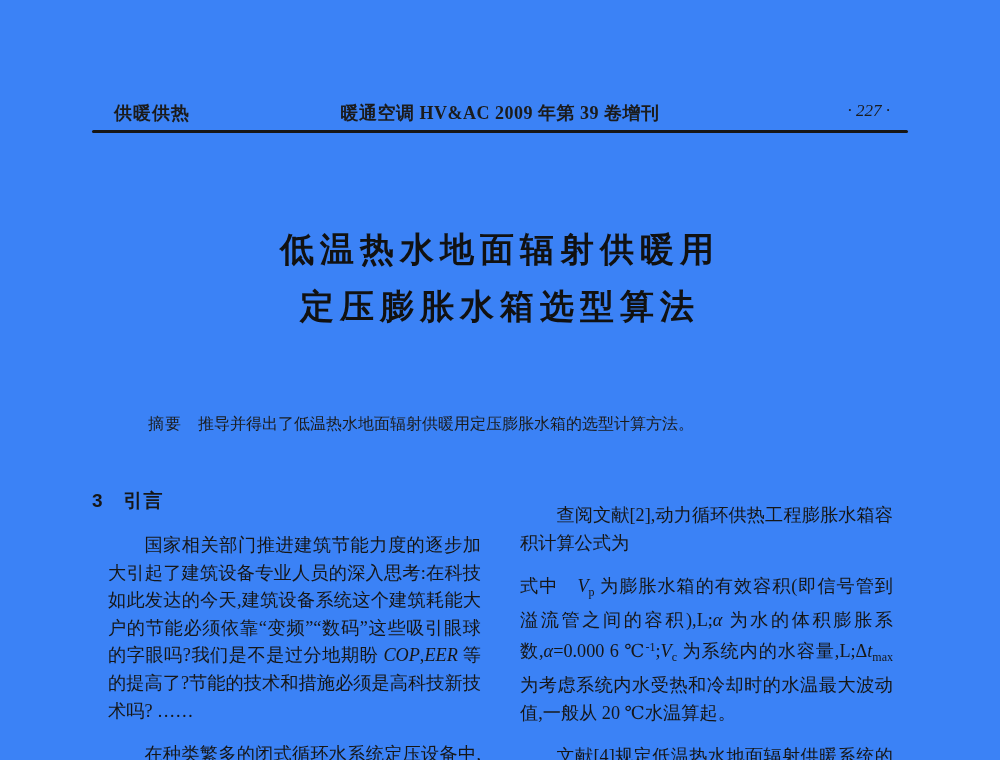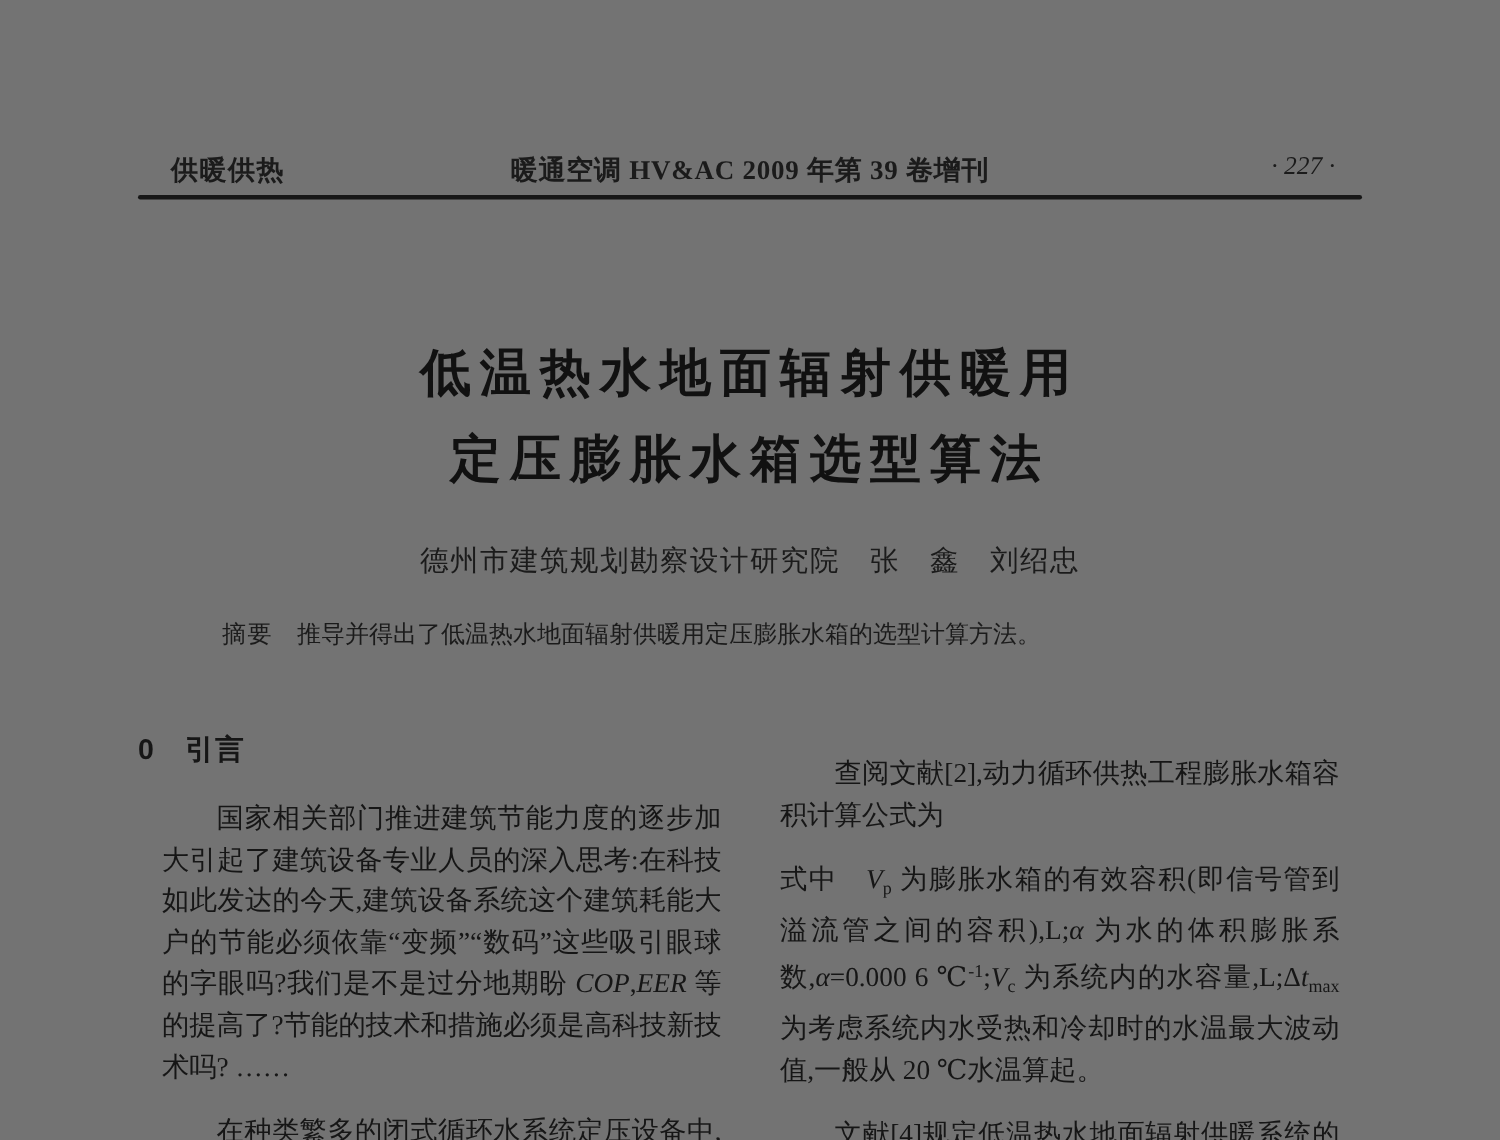--- a/index.html
+++ b/index.html
@@ -4,21 +4,21 @@
 <style>
   * { margin:0; padding:0; box-sizing:border-box; }
   html,body { width:1000px; height:760px; }
   body {
     background:#ffffff;
     color:#1b1b1b;
     font-family:"Liberation Serif","DejaVu Serif",serif;
     overflow:hidden;
     position:relative;
   }
-  .page { position:absolute; inset:0; background:#737373; }
+  .page { position:absolute; inset:0; background:#3b82f6; }
 
   
   .pheader {
     position:absolute; top:101px; left:92px; width:816px; height:24px;
     font-weight:bold; font-size:18px;
   }
   .ph-left   { position:absolute; left:22px; top:0; letter-spacing:1px; }
   .ph-center { position:absolute; left:0; right:0; top:0; text-align:center; letter-spacing:0.5px; }
   .ph-right  { position:absolute; right:18px; top:0; font-weight:normal; font-style:italic; font-size:17px; }
   .rule {
@@ -85,32 +85,31 @@
     <span class="ph-center">暖通空调 HV&amp;AC 2009 年第 39 卷增刊</span>
     <span class="ph-right">· 227 ·</span>
   </header>
   <div class="rule"></div>
 
   <div class="title-block">
     <div>低温热水地面辐射供暖用</div>
     <div>定压膨胀水箱选型算法</div>
   </div>
 
-  <div class="byline">德州市建筑规划勘察设计研究院　张　鑫　刘绍忠</div>
 
   <div class="meta-block">
     <div class="meta-row">
       <span class="meta-label">摘要</span><span>推导并得出了低温热水地面辐射供暖用定压膨胀水箱的选型计算方法。</span>
     </div>
   </div>
 
   <div class="columns">
 
     <div class="col">
-      <div class="section-heading">0　引言</div>
+      <div class="section-heading">3　引言</div>
       <p class="indent"><span>国家相关部门推进建筑节能力度的逐步加大引起了建筑设备专业人员的深入思考:在科技如此发达的今天,建筑设备系统这个建筑耗能大户的节能必须依靠“变频”“数码”这些吸引眼球的字眼吗?我们是不是过分地期盼 </span><span class="lat">COP</span><span>,</span><span class="lat">EER</span><span> 等的提高了?节能的技术和措施必须是高科技新技术吗? ……</span></p>
       <p class="indent">在种类繁多的闭式循环水系统定压设备中,一种看似落后的设备——高位膨胀水箱又重新被重视起来。比起电接点压力表、变频补水泵、模式定</p>
     </div>
 
     <div class="col">
       <p class="indent">查阅文献[2],动力循环供热工程膨胀水箱容积计算公式为</p>
 
 
       <p><span>式中　</span><span class="var">V</span><sub>p</sub><span> 为膨胀水箱的有效容积(即信号管到溢流管之间的容积),L;</span><span class="var">α</span><span> 为水的体积膨胀系数,</span><span class="var">α</span><span>=</span><span>0.000 6 ℃</span><sup>-1</sup><span>;</span><span class="var">V</span><sub>c</sub><span> 为系统内的水容量,L;</span><span>Δ</span><span class="var">t</span><sub>max</sub><span> 为考虑系统内水受热和冷却时的水温最大波动值,一般从 20 ℃水温算起。</span></p>
 

